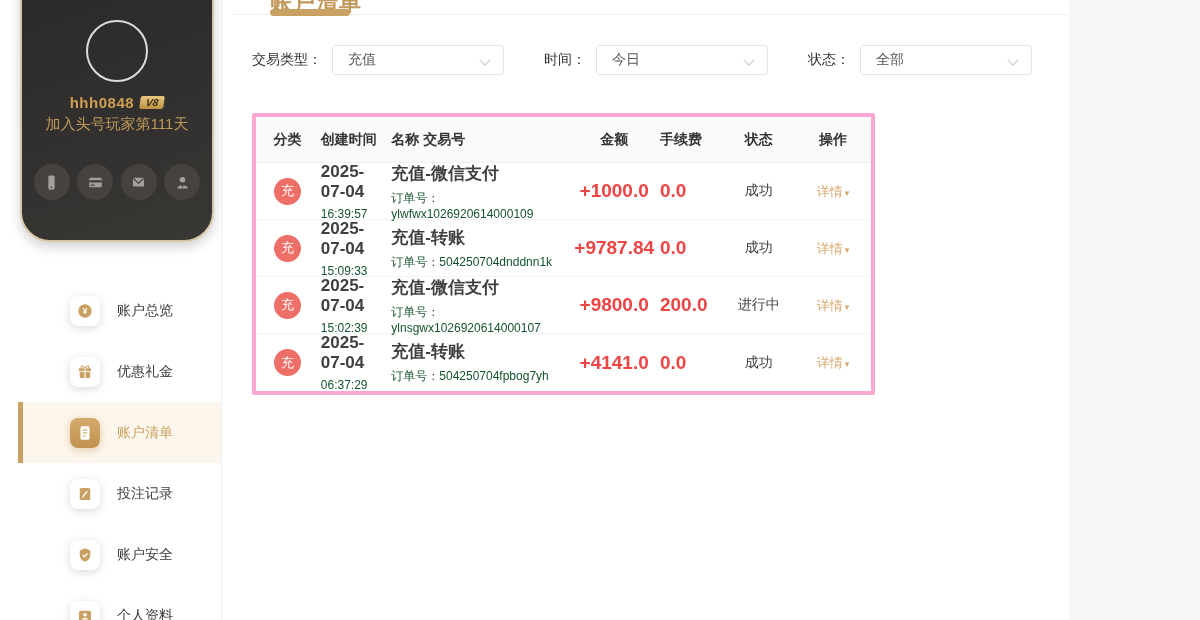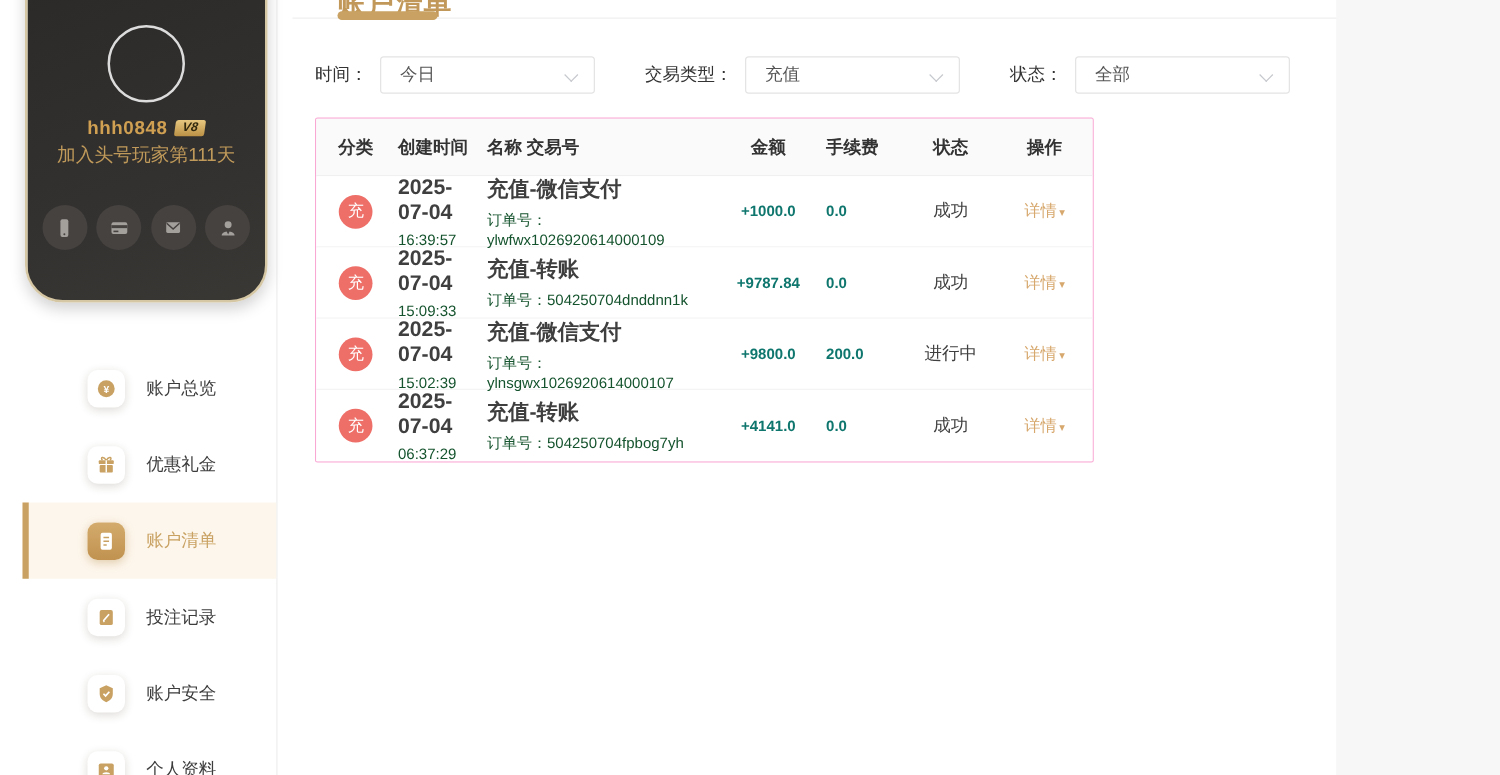--- a/index.html
+++ b/index.html
@@ -55,38 +55,38 @@
   .filters { margin-top:30px; display:flex; align-items:center; }
   .filter-group { display:flex; align-items:center; margin-right:40px; }
   .filter-label { font-size:14px; color:#333; margin-right:10px; white-space:nowrap; }
   .select-box {
     position:relative; width:172px; height:30px; border:1px solid #e4e4e4; border-radius:3px;
     display:flex; align-items:center; padding:0 30px 0 15px; font-size:14px; color:#555; cursor:pointer; background:#fff;
   }
   .chev { position:absolute; right:14px; top:10px; width:8px; height:8px;
     border-right:1.5px solid #c6c9ce; border-bottom:1.5px solid #c6c9ce; transform:rotate(45deg); }
   
-  .table { margin-top:19px; width:623px; border:1px solid #f9a8d4; border-radius:2px; }
+  .table { margin-top:38px; width:623px; border:4px solid #f9a8d4; border-radius:2px; }
   .t-head { display:flex; height:46px; background:#fafafa; border-bottom:1px solid #f0f0f0; align-items:center; }
   .t-head .cell { font-size:14px; font-weight:bold; color:#333; }
   .t-row { display:flex; height:57px; align-items:center; border-bottom:1px solid #f4f4f4; background:#fff; }
   .t-row:last-child { border-bottom:none; }
   .cell { padding:0 2px; }
   .c-cat { width:80px; display:flex; justify-content:center; }
   .c-date { width:90px; text-align:left; }
   .c-name { width:233px; text-align:left; }
   .c-amount { width:112px; text-align:center; }
   .c-fee { width:82px; text-align:left; }
   .c-status { width:93px; text-align:center; }
   .c-action { width:97px; text-align:center; }
   .badge-cat { width:27px; height:27px; border-radius:50%; background:#ee6e68; color:#fff; font-size:13px;
     display:flex; align-items:center; justify-content:center; }
   .line1 { font-size:17px; color:#3f3f3f; font-weight:bold; }
   .line2 { font-size:12px; color:#14532d; margin-top:5px; }
-  .amount-text, .fee-text { font-size:12px; color:#0f766e; font-weight:bold; }
+  .amount-text, .fee-text { font-size:19px; color:#ef4444; font-weight:bold; }
   .status-text { font-size:14px; color:#3f3f3f; }
   .details-link { font-size:13px; color:#d7a86d; cursor:pointer; white-space:nowrap; }
   .details-link .caret { font-size:9px; margin-left:2px; }
   .right-filler { flex:1 1 auto; background:#f7f7f8; }
 </style>
 </head>
 <body>
 
 <div class="sidebar">
   <div class="profile-card">
@@ -196,30 +196,30 @@
     </div>
 </div>
 
 <div class="main">
   <div class="title-wrap">
     <div class="page-title">账户清单</div>
     <div class="title-underline"></div>
   </div>
   <div class="filters">
       <div class="filter-group">
+        <span class="filter-label">交易类型：</span>
+        <div class="select-box">
+          <span>充值</span>
+          <span class="chev"></span>
+        </div>
+      </div>
+      <div class="filter-group">
         <span class="filter-label">时间：</span>
         <div class="select-box">
           <span>今日</span>
-          <span class="chev"></span>
-        </div>
-      </div>
-      <div class="filter-group">
-        <span class="filter-label">交易类型：</span>
-        <div class="select-box">
-          <span>充值</span>
           <span class="chev"></span>
         </div>
       </div>
       <div class="filter-group">
         <span class="filter-label">状态：</span>
         <div class="select-box">
           <span>全部</span>
           <span class="chev"></span>
         </div>
       </div>

